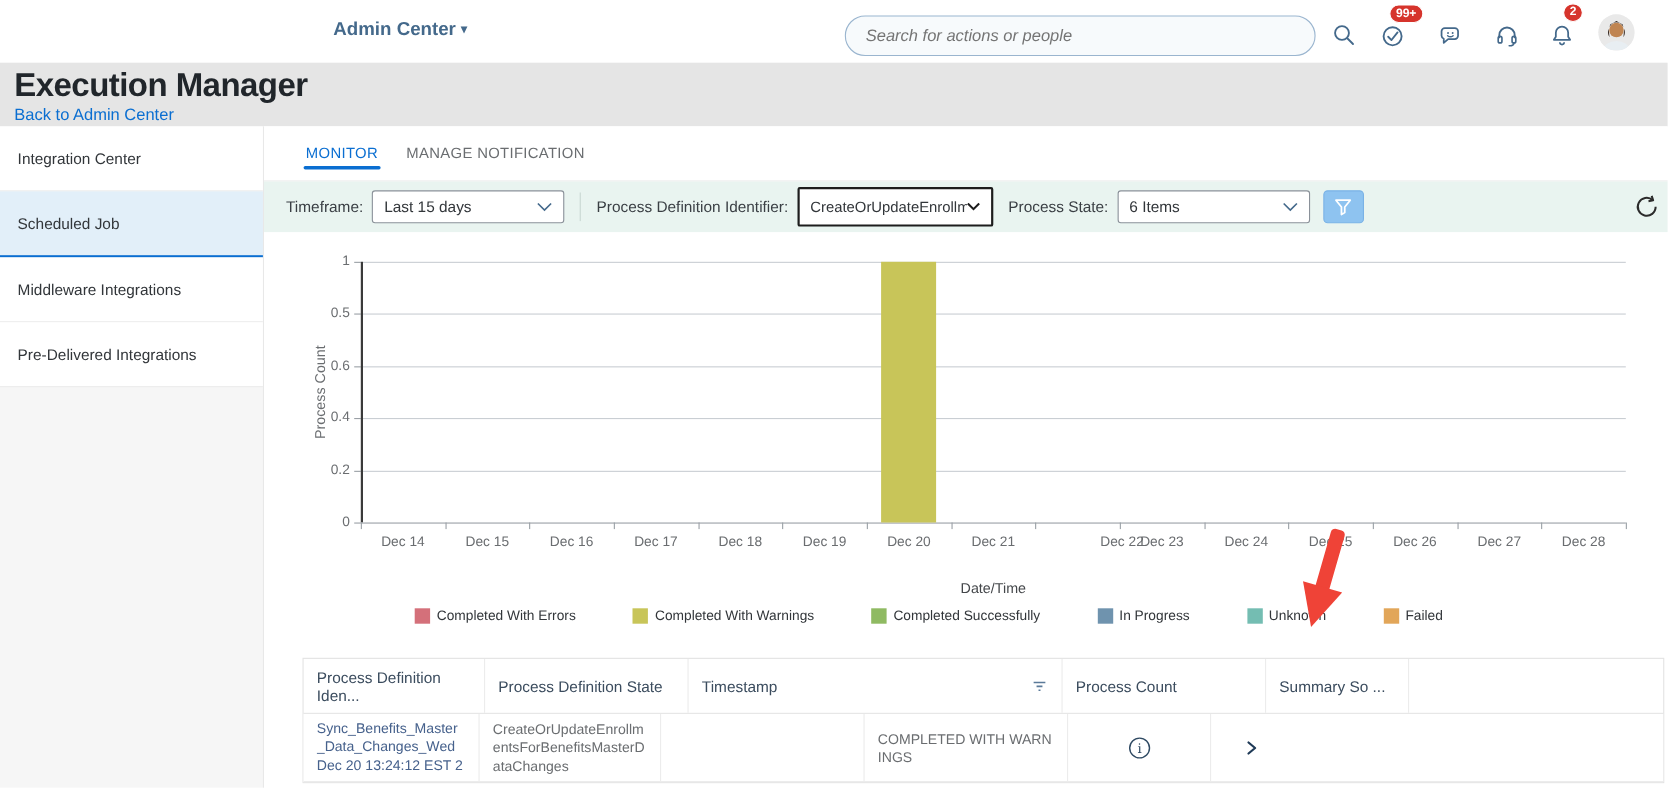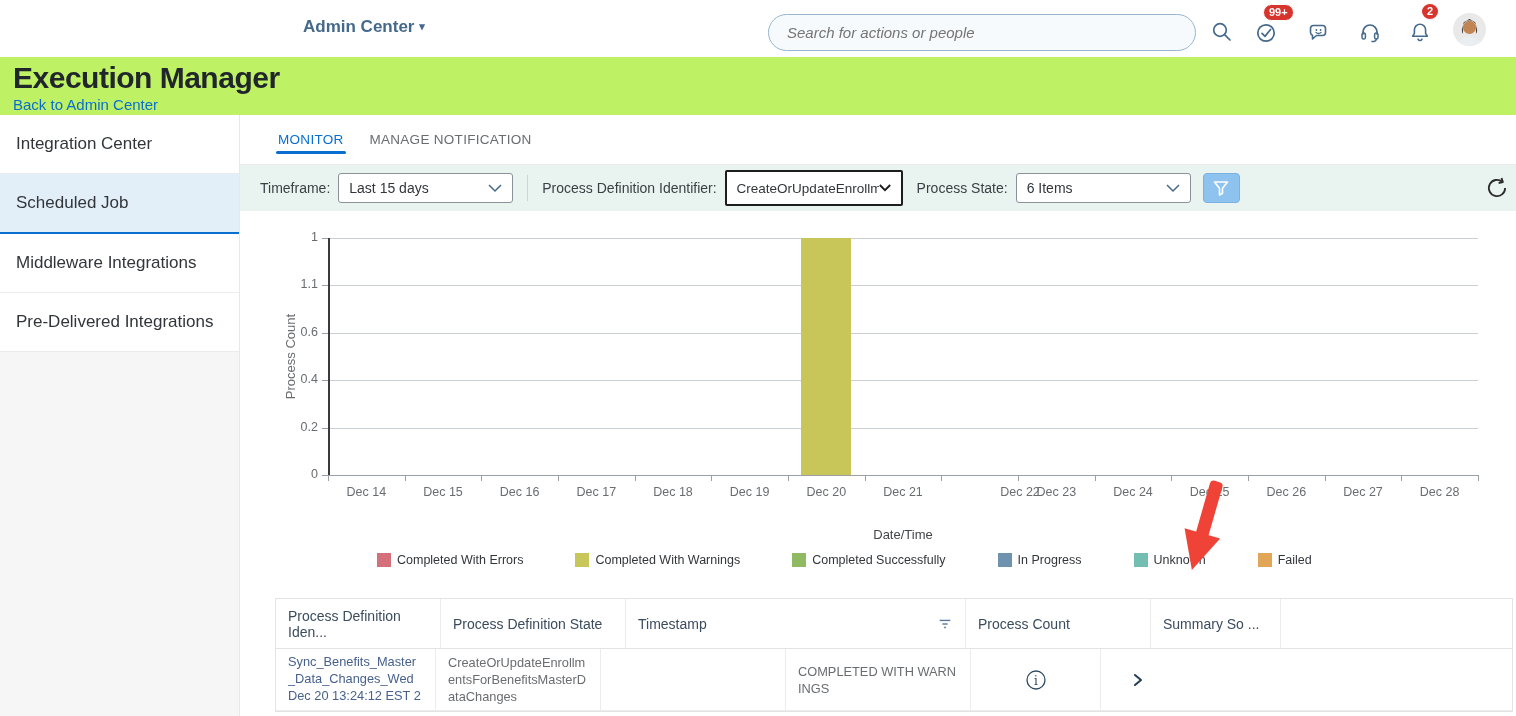--- a/index.html
+++ b/index.html
@@ -12,28 +12,28 @@
   #admin-menu .caret { font-size:11px; vertical-align:2px; }
   #search-pill { position:absolute; left:768px; top:14px; width:428px; height:37px;
      border:1px solid #9ab5cf; border-radius:19px; background:#f7fafc;
      font-style:italic; font-size:15px; color:#64748b; padding:0 18px; outline:none; width:428px;}
   .topicon { position:absolute; top:21px; width:22px; height:22px; cursor:pointer; }
   .badge { position:absolute; background:#d6342c; color:#fff; font-weight:bold;
      font-size:11px; border-radius:9px; padding:1px 5px; line-height:13px; border:1.5px solid #fff;}
   #avatar { position:absolute; left:1453px; top:13px; width:33px; height:33px; border-radius:50%;
      overflow:hidden; background:#ececec; cursor:pointer; }
   
-  #pageheader { position:absolute; left:0; top:57px; width:1516px; height:58px; background:#bef264; }
+  #pageheader { position:absolute; left:0; top:57px; width:1516px; height:58px; background:#e5e5e5; }
   #page-title { position:absolute; left:13px; top:4px; font-size:30px; font-weight:bold; color:#21262b; letter-spacing:-0.5px;}
   #back-link { position:absolute; left:13px; top:39px; font-size:15px; color:#0a6ed1; cursor:pointer; text-decoration:none;}
   
   #sidebar { position:absolute; left:0; top:115px; width:240px; height:601px; background:#f6f6f6;
      border-right:1px solid #e8e8e8; }
   .side-item { background:#fff; border-bottom:1px solid #ececec; padding:16px 10px 16px 16px;
-     font-size:17px; color:#32363a; line-height:26px; cursor:pointer; }
+     font-size:14px; color:#32363a; line-height:26px; cursor:pointer; }
   .side-item.selected { background:#e2eff9; border-bottom:2px solid #0a6ed1; }
   
   #main { position:absolute; left:240px; top:115px; width:1276px; height:601px; background:#fff; }
   #tabsrow { position:absolute; left:0; top:0; width:1276px; height:50px; background:#fff;
      border-bottom:1px solid #ececec; }
   .tab { position:absolute; top:17px; font-size:13.5px; letter-spacing:0.3px; cursor:pointer; }
   .tab.active { color:#0a6ed1; }
   .tab.inactive { color:#6a6d70; }
   .tab-underline { position:absolute; height:3px; background:#0a6ed1; border-radius:2px; top:36px; }
   
@@ -189,21 +189,21 @@
       <div class="ytick-mark" style="left: 82px; top: 216.6px;"></div>
       <div class="ytick-label" style="left: 44px; top: 208.6px;">0.2</div>
       <div class="gridline" style="left: 88px; width: 1150px; top: 169.2px;"></div>
       <div class="ytick-mark" style="left: 82px; top: 169.2px;"></div>
       <div class="ytick-label" style="left: 44px; top: 161.2px;">0.4</div>
       <div class="gridline" style="left: 88px; width: 1150px; top: 121.8px;"></div>
       <div class="ytick-mark" style="left: 82px; top: 121.8px;"></div>
       <div class="ytick-label" style="left: 44px; top: 113.8px;">0.6</div>
       <div class="gridline" style="left: 88px; width: 1150px; top: 74.4px;"></div>
       <div class="ytick-mark" style="left: 82px; top: 74.4px;"></div>
-      <div class="ytick-label" style="left: 44px; top: 66.4px;">1.1</div>
+      <div class="ytick-label" style="left: 44px; top: 66.4px;">0.5</div>
       <div class="gridline" style="left: 88px; width: 1150px; top: 27px;"></div>
       <div class="ytick-mark" style="left: 82px; top: 27px;"></div>
       <div class="ytick-label" style="left: 44px; top: 19px;">1</div>
       <div class="axis-y" style="left: 88px; top: 27px; height: 237px;"></div>
       <div class="axis-x" style="left: 88px; top: 264px; width: 1150px;"></div>
       <div class="xtick-mark" style="left: 88px; top: 264px;"></div>
       <div class="xtick-mark" style="left: 164.667px; top: 264px;"></div>
       <div class="xtick-mark" style="left: 241.333px; top: 264px;"></div>
       <div class="xtick-mark" style="left: 318px; top: 264px;"></div>
       <div class="xtick-mark" style="left: 394.667px; top: 264px;"></div>

